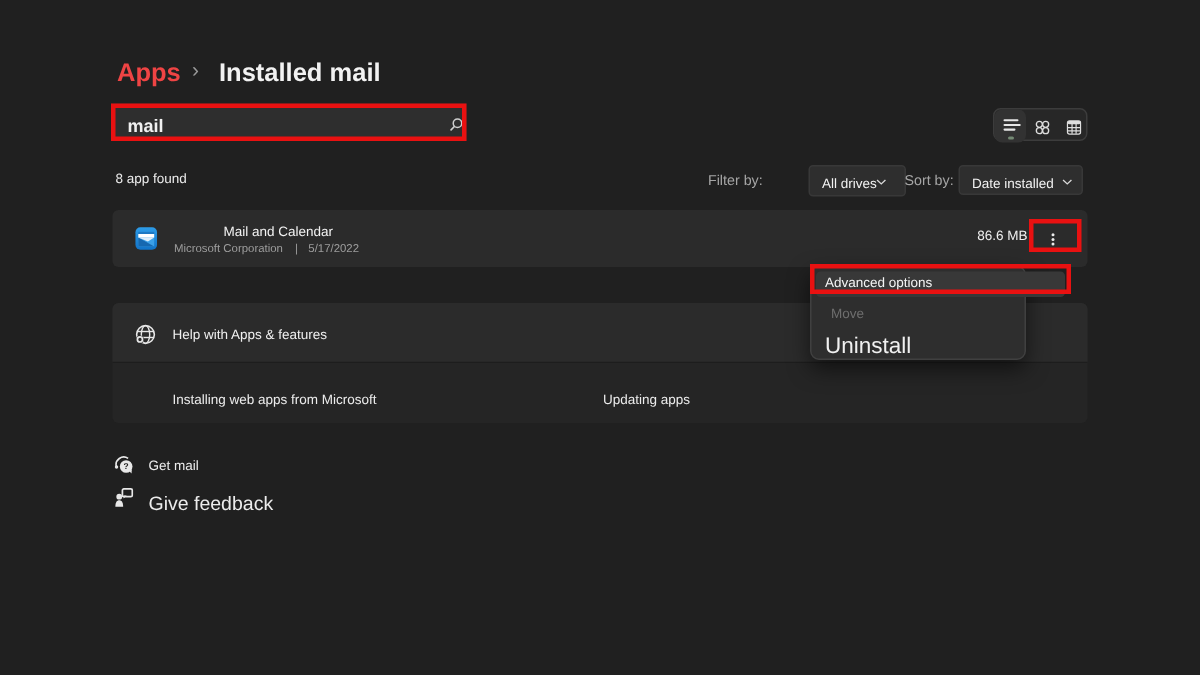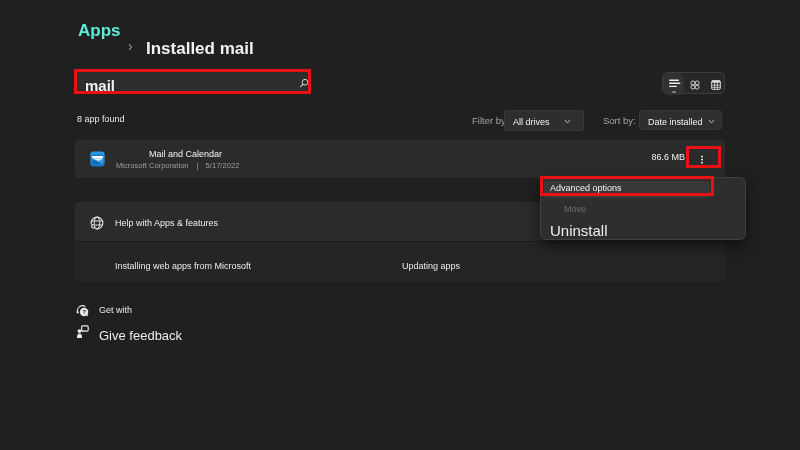--- a/index.html
+++ b/index.html
@@ -3,26 +3,26 @@
 <meta charset="utf-8">
 <style>
   * { margin:0; padding:0; box-sizing:border-box; }
   html,body { width:800px; height:450px; background:#202020; overflow:hidden; }
   body { font-family:"Liberation Sans", sans-serif; position:relative; }
   .abs { position:absolute; }
 </style>
 </head>
 <body>
 
-<div class="abs" style="left:78px; top:21px; font-size:17px; font-weight:bold; color:#5eead4;">Apps</div>
+<div class="abs" style="left:78px; top:39px; font-size:17px; font-weight:bold; color:#ef4444;">Apps</div>
 <div class="abs" style="left:128px; top:38px; font-size:14px; color:#9a9a9a;">›</div>
 <div class="abs" style="left:146px; top:39px; font-size:17px; font-weight:bold; color:#f2f2f2;">Installed mail</div>
 
 <div class="abs" style="left:74px; top:69px; width:237px; height:25px; border:3px solid #e91111; background:#2e2e2e;">
-  <div class="abs" style="left:8px; top:5px; font-size:15px; font-weight:bold; color:#f0f0f0;">mail</div>
+  <div class="abs" style="left:8px; top:5px; font-size:12px; font-weight:bold; color:#f0f0f0;">mail</div>
   <svg class="abs" style="right:0.5px; top:6px;" width="10" height="10" viewBox="0 0 10 10">
     <circle cx="7" cy="4.2" r="2.85" fill="none" stroke="#cfcfcf" stroke-width="1"></circle>
     <line x1="4.9" y1="6.3" x2="2.7" y2="8.6" stroke="#cfcfcf" stroke-width="1.1" stroke-linecap="round"></line>
   </svg>
 </div>
 
 <div class="abs" style="left:662px; top:72px; width:63px; height:22px; border:1px solid #3c3c3c; border-radius:5px; background:#272727;">
   <div class="abs" style="left:0px; top:0px; width:21px; height:22px; background:#323232; border-radius:5px;"></div>
 
   <svg class="abs" style="left:5px; top:5px;" width="13" height="12" viewBox="0 0 13 12">
@@ -45,21 +45,21 @@
     <line x1="0.8" y1="5.1" x2="9.2" y2="5.1" stroke="#dedede" stroke-width="0.8"></line>
     <line x1="0.8" y1="7.3" x2="9.2" y2="7.3" stroke="#dedede" stroke-width="0.8"></line>
     <line x1="3.7" y1="1.4" x2="3.7" y2="9.2" stroke="#dedede" stroke-width="0.8"></line>
     <line x1="6.4" y1="1.4" x2="6.4" y2="9.2" stroke="#dedede" stroke-width="0.8"></line>
   </svg>
 </div>
 
 <div class="abs" style="left:77px; top:114px; font-size:9px; color:#ececec;">8 app found</div>
 
 <div class="abs" style="left:472px; top:115px; font-size:9.5px; color:#a5a5a5;">Filter by:</div>
-<div class="abs" style="left:504px; top:110px; width:80px; height:21px; background:#2e2e2e; border:1px solid #383838; border-radius:3px;text-align:center;">
+<div class="abs" style="left:539px; top:110px; width:65px; height:21px; background:#2e2e2e; border:1px solid #383838; border-radius:3px;text-align:center;">
   <div class="abs" style="left:8px; top:5.5px; font-size:9px; color:#f2f2f2;">All drives</div>
   <svg class="abs" style="right:12px; top:8px;" width="7" height="5" viewBox="0 0 7 5">
       <path d="M0.7 1 L3.5 3.6 L6.3 1" fill="none" stroke="#d8d8d8" stroke-width="0.9"></path>
     </svg>
 </div>
 <div class="abs" style="left:603px; top:115px; font-size:9.5px; color:#a5a5a5;">Sort by:</div>
 <div class="abs" style="left:639px; top:110px; width:83px; height:20px; background:#2e2e2e; border:1px solid #383838; border-radius:3px;">
   <div class="abs" style="left:8px; top:5.5px; font-size:9px; color:#f2f2f2;">Date installed</div>
   <svg class="abs" style="right:6px; top:8px;" width="7" height="5" viewBox="0 0 7 5">
       <path d="M0.7 1 L3.5 3.6 L6.3 1" fill="none" stroke="#d8d8d8" stroke-width="0.9"></path>
@@ -104,39 +104,39 @@
     <line x1="1.4" y1="5" x2="12.6" y2="5" stroke="#e8e8e8" stroke-width="0.95"></line>
     <line x1="1.4" y1="9" x2="12.6" y2="9" stroke="#e8e8e8" stroke-width="0.95"></line>
     <circle cx="3.3" cy="10.3" r="2.6" fill="#2b2b2b"></circle>
     <circle cx="3.3" cy="10.3" r="1.7" fill="none" stroke="#e8e8e8" stroke-width="1.15"></circle>
   </svg>
   <div class="abs" style="left:40px; top:16.3px; font-size:9px; color:#f0f0f0;">Help with Apps &amp; features</div>
   <div class="abs" style="left:40px; top:59.2px; font-size:9px; color:#ececec;">Installing web apps from Microsoft</div>
   <div class="abs" style="left:301px; top:59.2px; font-size:9px; color:#ececec;padding-left:26px;">Updating apps</div>
 </div>
 
-<div class="abs" style="left:540px; top:177px; width:206px; height:63px; background:#2e2e2e; border:1px solid #404040; border-radius:6px; box-shadow:0 6px 14px rgba(0,0,0,0.55);text-align:right;">
+<div class="abs" style="left:540px; top:177px; width:144px; height:63px; background:#2e2e2e; border:1px solid #404040; border-radius:6px; box-shadow:0 6px 14px rgba(0,0,0,0.55);text-align:right;">
   <div class="abs" style="left:3px; top:3px; width:166px; height:17px; background:#383838; border-radius:3px;"></div>
   <div class="abs" style="left:9px; top:4.5px; font-size:9px; color:#f5f5f5;">Advanced options</div>
-  <div class="abs" style="left:23px; top:26px; font-size:9px; color:#6e6e6e;">Move</div>
+  <div class="abs" style="left:13px; top:26px; font-size:9px; color:#6e6e6e;">Move</div>
   <div class="abs" style="left:9px; top:44px; font-size:15px; color:#f0f0f0;">Uninstall</div>
 </div>
 
 <div class="abs" style="left:540px; top:176px; width:174px; height:20px; border:3px solid #e91111;"></div>
 
 <div class="abs" style="left:76px; top:303px; width:13px; height:13px;">
   <svg width="13" height="13" viewBox="0 0 13 13">
     <path d="M1.6 8.2 A5.1 5.1 0 0 1 9.4 2.6" fill="none" stroke="#e8e8e8" stroke-width="1.1"></path>
     <circle cx="1.7" cy="8.3" r="1.15" fill="#e8e8e8"></circle>
     <circle cx="8.1" cy="8" r="4.2" fill="#e8e8e8"></circle>
     <path d="M10.2 11.1 L11.7 12.6 L11.9 9.9 Z" fill="#e8e8e8"></path>
     <text x="8.1" y="9.9" font-size="5.6" font-weight="bold" fill="#222222" text-anchor="middle">?</text>
   </svg>
 </div>
-<div class="abs" style="left:99px; top:305px; font-size:9px; color:#ececec;">Get with</div>
+<div class="abs" style="left:99px; top:305px; font-size:9px; color:#ececec;">Get mail</div>
 
 <div class="abs" style="left:76px; top:325px; width:13px; height:14px;">
   <svg width="13" height="14" viewBox="0 0 13 14">
     <rect x="5.6" y="0.9" width="6.6" height="5.2" rx="1" fill="none" stroke="#e8e8e8" stroke-width="1.15"></rect>
     <path d="M6.4 5.4 L6.4 7.4 L8.4 5.4 Z" fill="#e8e8e8"></path>
     <circle cx="3.5" cy="6.1" r="1.95" fill="#e8e8e8"></circle>
     <path d="M0.9 12.9 c0 -3.1 1.1 -4.4 2.6 -4.4 s2.6 1.3 2.6 4.4 z" fill="#e8e8e8"></path>
   </svg>
 </div>
 <div class="abs" style="left:99px; top:328px; font-size:13px; color:#ececec;">Give feedback</div>

